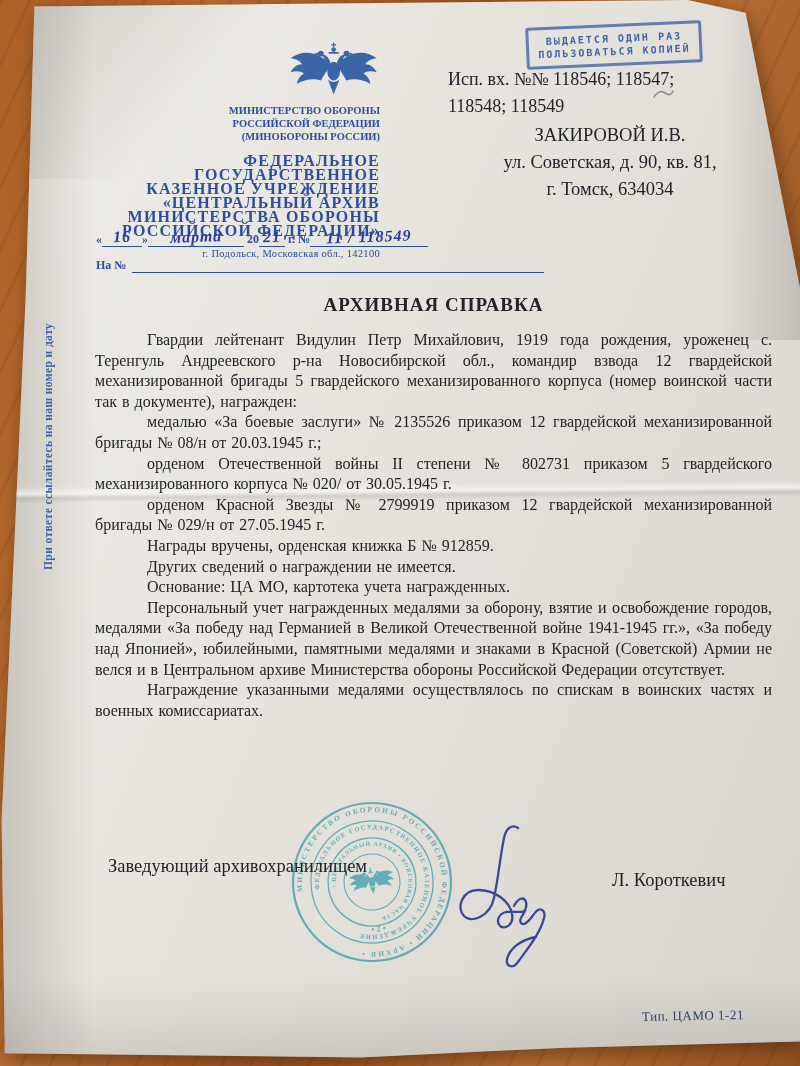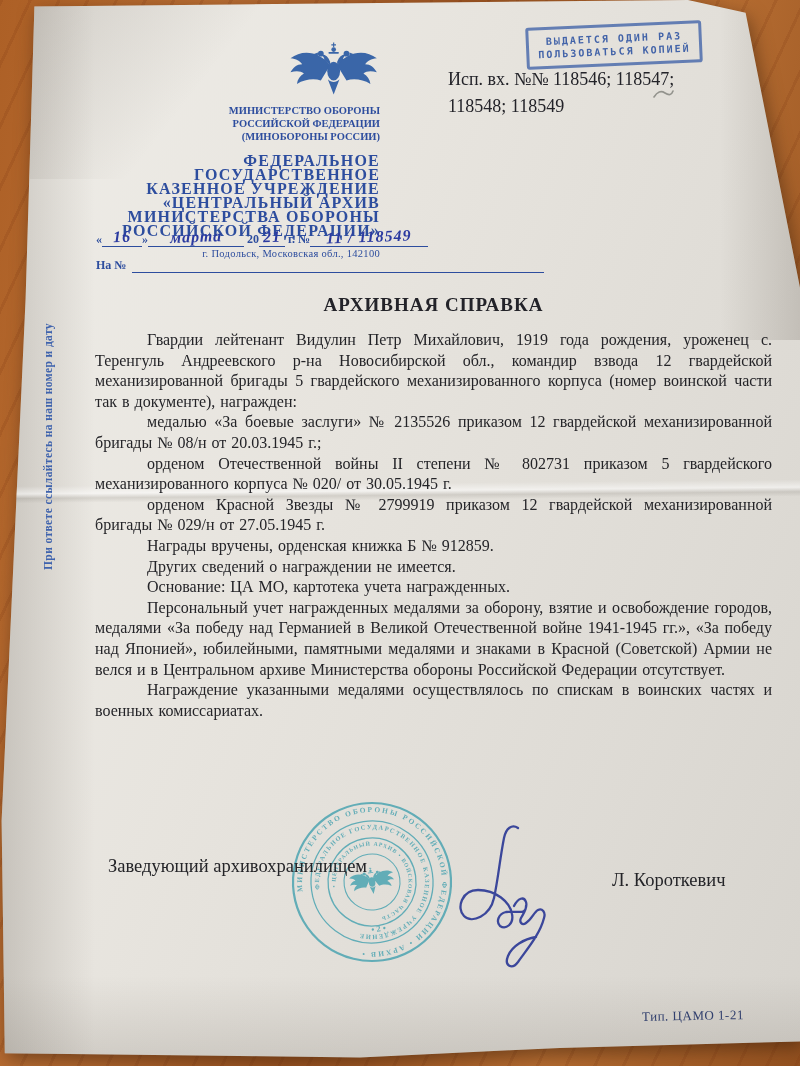--- a/index.html
+++ b/index.html
@@ -139,20 +139,25 @@
       <span class="blank"></span>
     </div>
 
     <div class="refs">
       <div>Исп. вх. №№ 118546; 118547;</div>
       <div>118548; 118549</div>
     </div>
     <svg class="pen-tick" width="22" height="12" viewBox="0 0 22 12">
       <path d="M2,9 Q7,1 13,5 T21,3" fill="none" stroke="#93938d" stroke-width="1.6" stroke-linecap="round"></path>
     </svg>
+    <div class="recipient">
+      <div>ЗАКИРОВОЙ И.В.</div>
+      <div>ул. Советская, д. 90, кв. 81,</div>
+      <div>г. Томск, 634034</div>
+    </div>
 
     <div class="margin-note">При ответе ссылайтесь на наш номер и дату</div>
 
     <div class="doc-title">АРХИВНАЯ СПРАВКА</div>
     <div class="doc-body">
       <p>Гвардии лейтенант Видулин Петр Михайлович, 1919 года рождения, уроженец с. Теренгуль Андреевского р-на Новосибирской обл., командир взвода 12 гвардейской механизированной бригады 5 гвардейского механизированного корпуса (номер воинской части так в документе), награжден:</p>
       <p>медалью «За боевые заслуги» № 2135526 приказом 12 гвардейской механизированной бригады № 08/н от 20.03.1945 г.;</p>
       <p>орденом Отечественной войны II степени № 802731 приказом 5 гвардейского механизированного корпуса № 020/ от 30.05.1945 г.</p>
       <p>орденом Красной Звезды № 2799919 приказом 12 гвардейской механизированной бригады № 029/н от 27.05.1945 г.</p>
       <p>Награды вручены, орденская книжка Б № 912859.</p>

